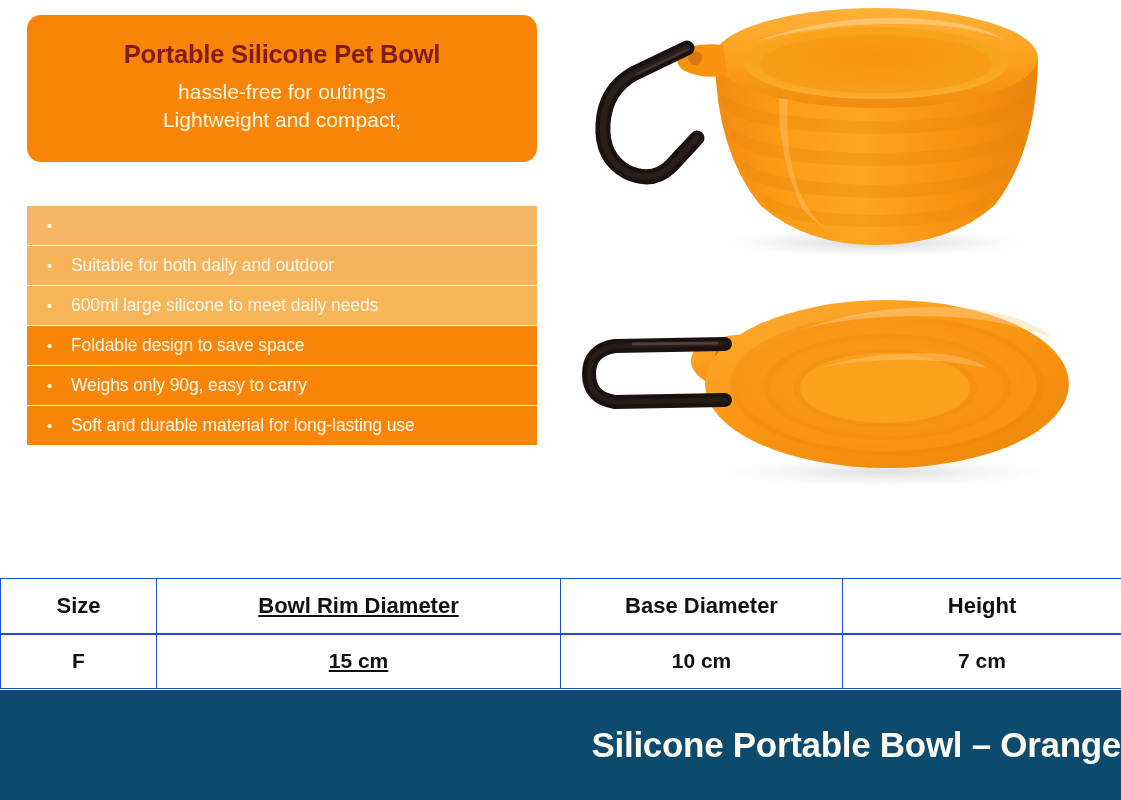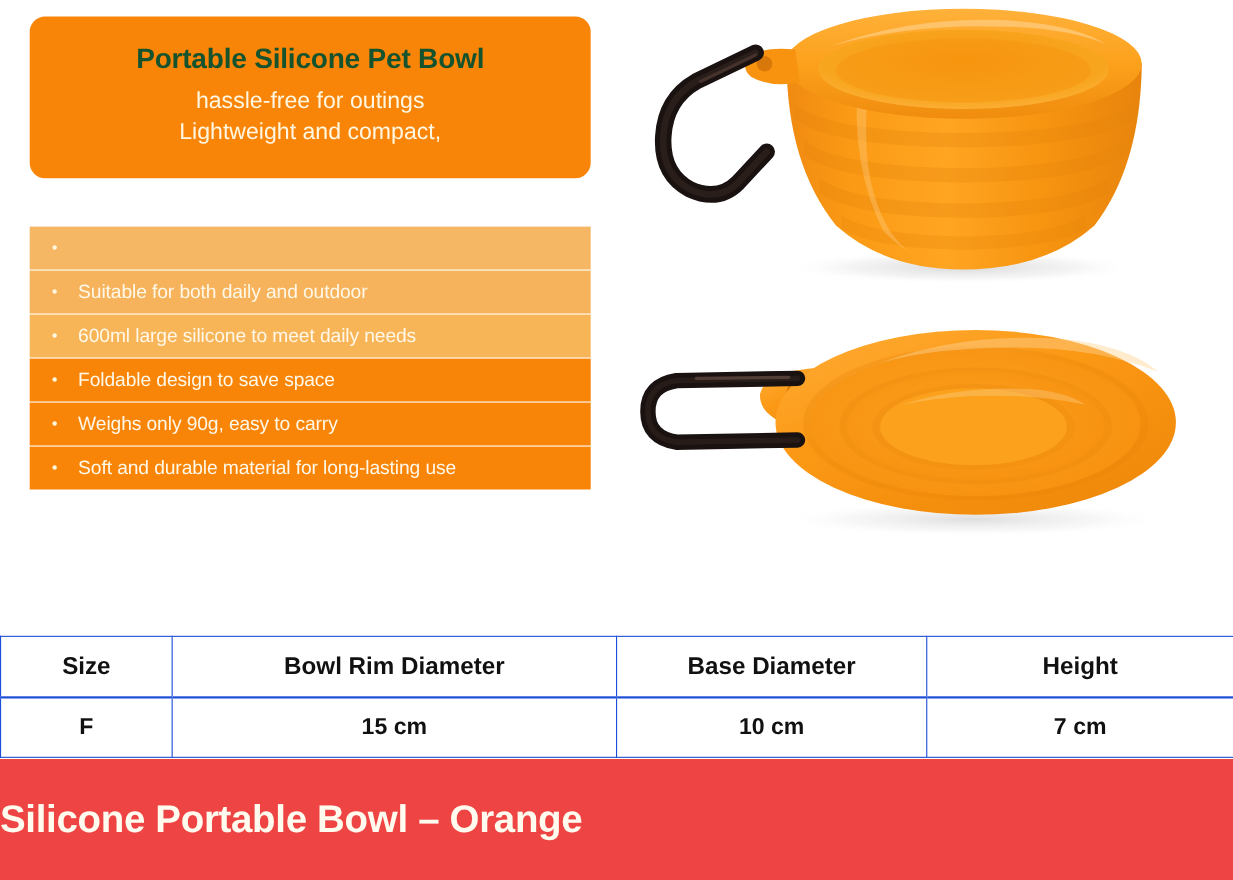--- a/index.html
+++ b/index.html
@@ -34,21 +34,21 @@
     box-sizing: border-box;
     display: flex;
     flex-direction: column;
     align-items: center;
     justify-content: center;
     padding: 6px 18px 10px 18px;
   }
   #headline-title {
     font-size: 25.5px;
     font-weight: bold;
-    color: #14532d;
+    color: #7f1d1d;
     letter-spacing: -0.2px;
     line-height: 1.15;
     text-align: center;
     margin-bottom: 9px;
   }
   #headline-sub {
     font-size: 21px;
     font-weight: 400;
     color: #FFF7E2;
     line-height: 1.30;
@@ -132,35 +132,35 @@
     height: 55px;
     font-size: 22px;
     border-bottom-width: 2px;
   }
   #spec-table tr.data-row td {
     height: 55px;
     font-size: 21px;
     border-top-width: 2px;
   }
   #spec-table td.col-size  { width: 156px; }
-  #spec-table td.col-rim   { width: 404px; }
+  #spec-table td.col-rim   { width: 404px; text-decoration: underline; }
   #spec-table td.col-base  { width: 282px; }
   #spec-table td.col-height{ width: 279px; }
 
   
   #bottom-banner {
     position: absolute;
     left: 0;
     top: 690px;
     width: 1121px;
     height: 110px;
-    background: #ef4444;
+    background: #0c4a6e;
     display: flex;
     align-items: center;
-    justify-content: flex-start;
+    justify-content: flex-end;
   }
   #banner-text {
     font-size: 35px;
     font-weight: bold;
     color: #FFFBEF;
     letter-spacing: -0.3px;
     text-align: center;
   }
 </style>
 </head>

